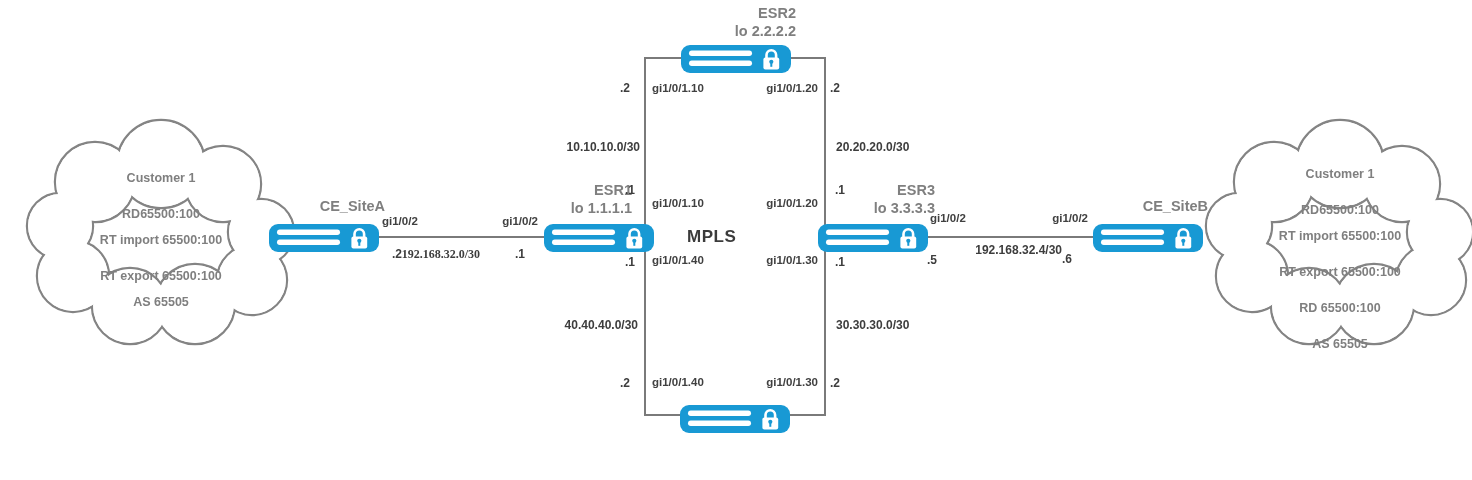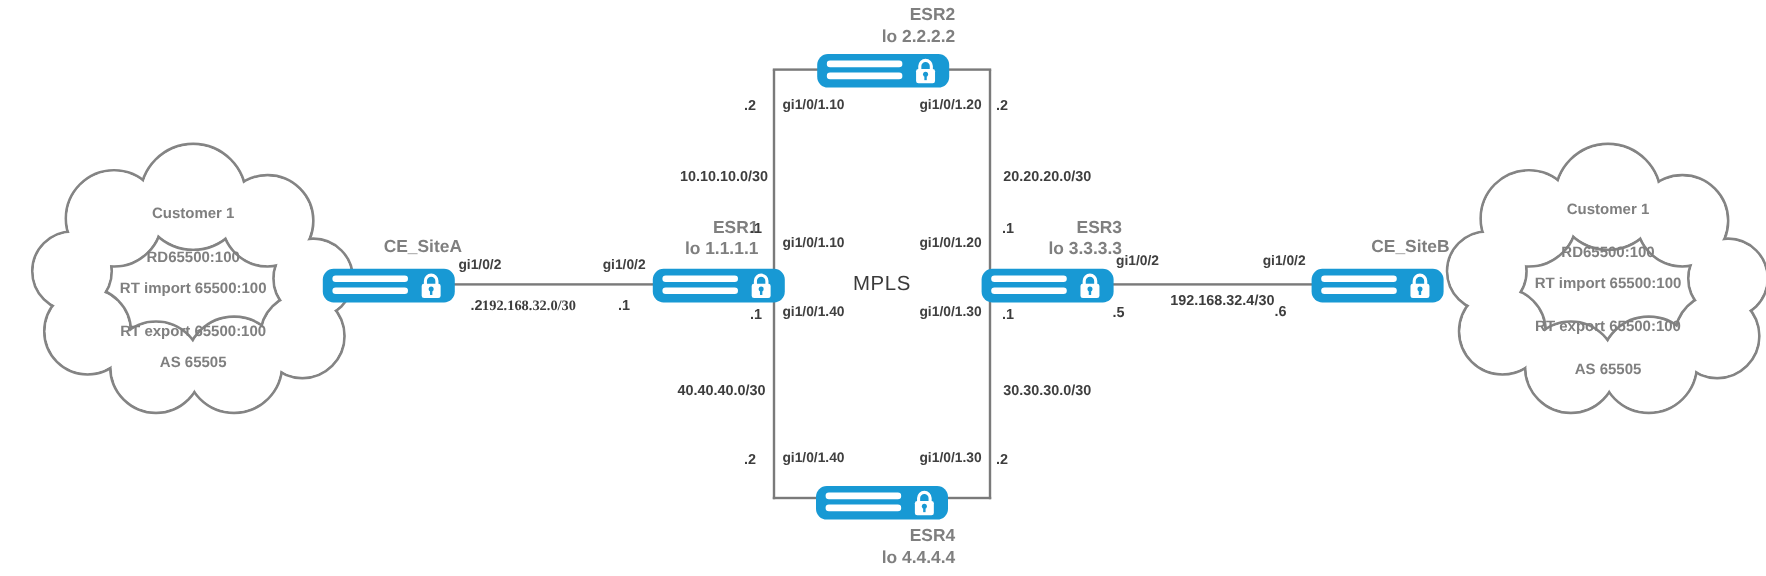--- a/index.html
+++ b/index.html
@@ -19,22 +19,21 @@
   .lbl-if{
     position:absolute;font-size:11.5px;font-weight:600;color:#404040;white-space:nowrap;
   }
   .lbl-ip{
     position:absolute;font-size:12px;font-weight:700;color:#3d3d3d;white-space:nowrap;
   }
   .lbl-net{
     position:absolute;font-size:12px;font-weight:700;color:#3d3d3d;white-space:nowrap;
   }
   .lbl-core{
-    position:absolute;font-size:17px;font-weight:400;color:#3b3b3b;letter-spacing:.5px;
-    text-align:center;
+    position:absolute;font-size:17px;font-weight:700;color:#3b3b3b;letter-spacing:.5px;
   }
   .cloud-text{
     position:absolute;font-size:12.5px;font-weight:700;color:#7f7f7f;
     text-align:center;line-height:18px;white-space:pre-line;
   }
   .center{text-align:right;}
   .right{text-align:right;}
   .router{position:absolute;width:112px;height:30px;}
 </style>
 </head>
@@ -110,20 +109,21 @@
         <circle cx="35" cy="116" r="32"></circle>
     </g>
   </svg>
   <div class="cloud-text" style="left:1255px;top:147px;width:170px;">
     <div>Customer 1</div>
     <div>RD65500:100</div>
   </div>
   <div class="cloud-text" style="left:1250px;top:209px;width:180px;">
     <div>RT import 65500:100</div>
     <div>RT export 65500:100</div>
+    <div>RD 65500:100</div>
     <div>AS 65505</div>
   </div>
 
   <svg class="router" style="left:268px;top:223px;" viewBox="0 0 112 30">
     <rect x="1" y="1" width="110" height="28" rx="9" fill="#1899d4"></rect>
     <rect x="9" y="6.5" width="63" height="5.5" rx="2.75" fill="#fff"></rect>
     <rect x="9" y="16.5" width="63" height="5.5" rx="2.75" fill="#fff"></rect>
     <g>
       <path d="M 86.5 14.5 v -3.4 a 4.8 4.8 0 0 1 9.6 0 v 3.4" fill="none" stroke="#fff" stroke-width="2.6"></path>
       <rect x="83.4" y="13.4" width="15.8" height="12" rx="2" fill="#fff"></rect>
@@ -199,24 +199,20 @@
     <div>ESR1</div>
     <div>lo 1.1.1.1</div>
   </div>
   <div class="lbl-dev center" style="left:676px;top:4px;width:120px;">
     <div>ESR2</div>
     <div>lo 2.2.2.2</div>
   </div>
   <div class="lbl-dev center" style="left:815px;top:181px;width:120px;">
     <div>ESR3</div>
     <div>lo 3.3.3.3</div>
-  </div>
-  <div class="lbl-dev center" style="left:676px;top:438px;width:120px;">
-    <div>ESR4</div>
-    <div>lo 4.4.4.4</div>
   </div>
 
   <div class="lbl-core" style="left:687px;top:227px;width:96px;">MPLS</div>
 
   <div class="lbl-if" style="left:382px;top:215px;">gi1/0/2</div>
   <div class="lbl-if right" style="left:458px;top:215px;width:80px;">gi1/0/2</div>
   <div class="lbl-ip" style="left:392px;top:247px;">.2</div>
   <div class="lbl-net center" style="left:380px;top:247px;width:100px;font-family:Liberation Serif, serif;">192.168.32.0/30</div>
   <div class="lbl-ip" style="left:515px;top:247px;">.1</div>
 

